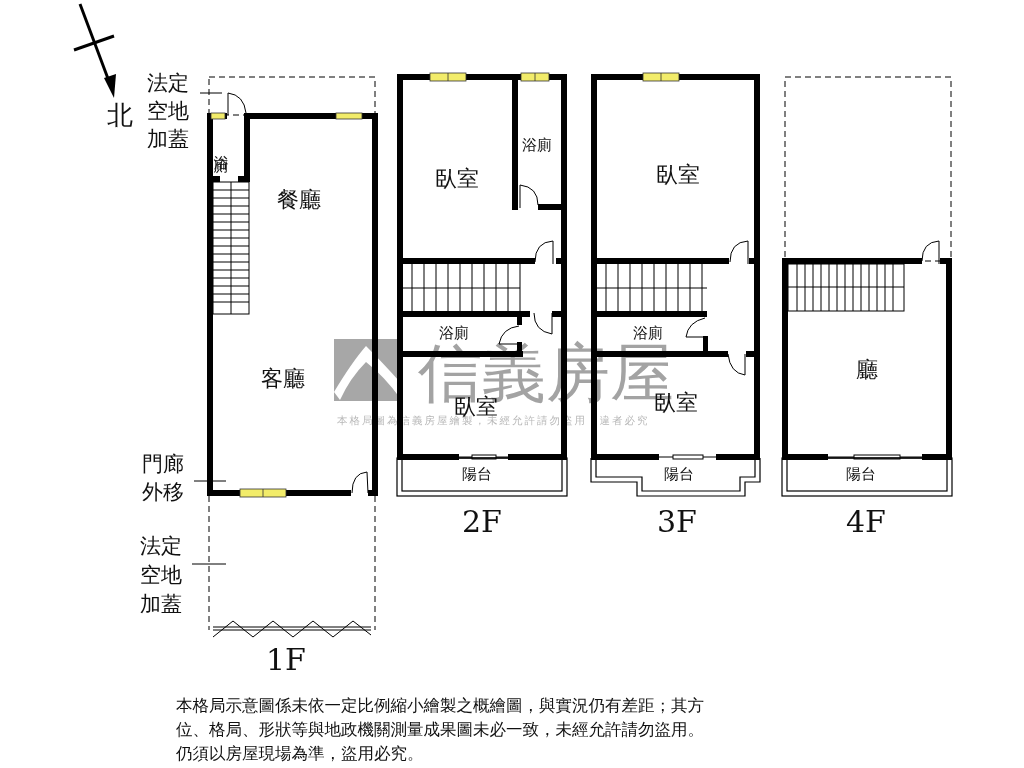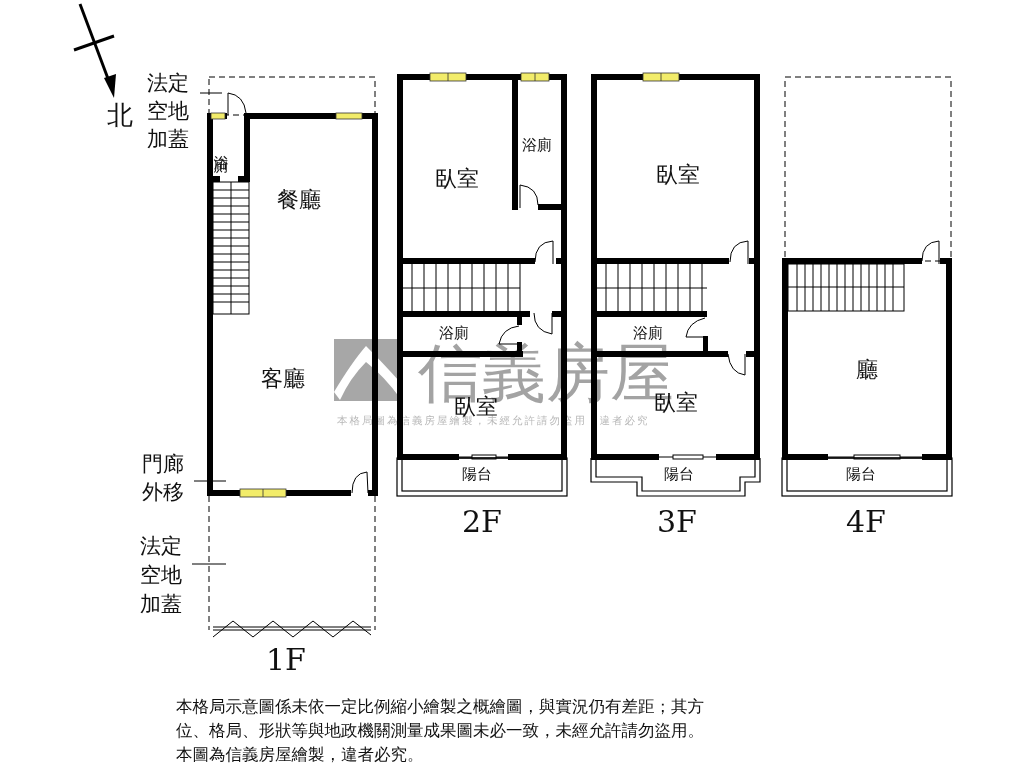--- a/index.html
+++ b/index.html
@@ -3,21 +3,21 @@
 <meta charset="utf-8">
 <style>
   html, body { margin:0; padding:0; background:#ffffff; }
   body { width:1024px; height:768px; position:relative; overflow:hidden; font-family:"DejaVu Serif", serif; }
   #plan { position:absolute; left:0; top:0; width:1024px; height:768px; }
   .lbl { font-family:"DejaVu Serif", serif; fill:#111; }
   .room { font-size:22px; }
   .small { font-size:15px; }
   .side { font-size:21px; }
   .floor { font-size:30px; }
-  .disclaimer { position:absolute; left:176px; top:694px; width:680px; font-family:Liberation Sans, sans-serif; font-size:16.5px; line-height:24px; color:#111; }
+  .disclaimer { position:absolute; left:176px; top:694px; width:680px; font-family:Liberation Serif, serif; font-size:16.5px; line-height:24px; color:#111; }
   .disclaimer div { white-space:nowrap; }
 </style>
 </head>
 <body>
 
 <svg id="plan" viewBox="0 0 1024 768" xmlns="http://www.w3.org/2000/svg">
   <defs>
     <pattern id="stairV" width="12" height="100" patternUnits="userSpaceOnUse">
       <line x1="0" y1="0" x2="0" y2="100" stroke="#000" stroke-width="1"></line>
     </pattern>
@@ -242,14 +242,14 @@
 
     <text x="856" y="377" class="lbl room">廳</text>
     <text x="846" y="479" class="lbl small">陽台</text>
     <text x="846" y="532" class="lbl floor">4F</text>
   </g>
 </svg>
 
 <div class="disclaimer">
   <div>本格局示意圖係未依一定比例縮小繪製之概繪圖，與實況仍有差距；其方</div>
   <div>位、格局、形狀等與地政機關測量成果圖未必一致，未經允許請勿盜用。</div>
-  <div>本圖為信義房屋繪製，違者必究。</div>
+  <div>仍須以房屋現場為準，盜用必究。</div>
 </div>
 
 </body></html>

